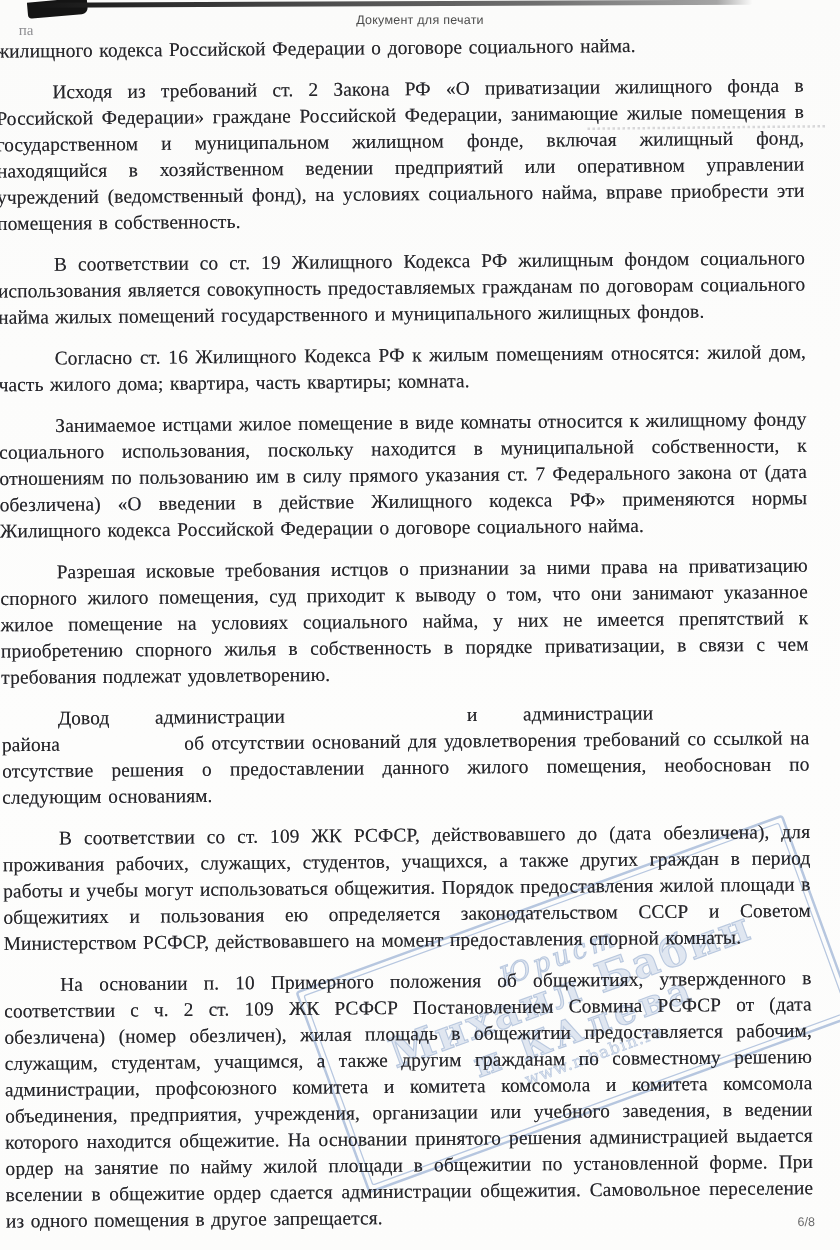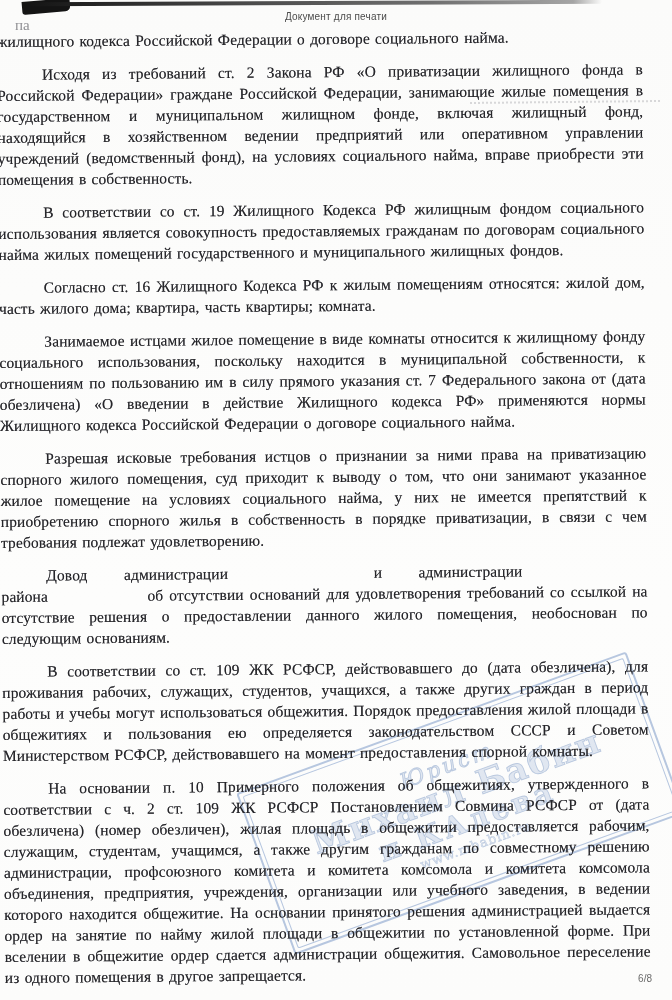--- a/index.html
+++ b/index.html
@@ -19,21 +19,21 @@
   .scan-blob {
     position:absolute; top:0; left:22px; width:48px; height:13px;
     background:#141414; border-radius:0 0 5px 3px; transform:rotate(-5deg);
   }
   .doc-header {
     position:absolute; top:11px; left:0; width:100%; text-align:center;
     font-family:"Liberation Sans", sans-serif; font-size:10px; color:#4c4c4c;
     letter-spacing:0.2px;
   }
   .corner-fragment {
-    position:absolute; top:17px; left:15px; font-size:15px; color:#8f8f93;
+    position:absolute; top:17px; left:15px; font-size:12px; color:#8f8f93;
     filter:blur(0.4px); 
   }
   
   .scan-dots {
     position:absolute; top:101px; left:470px; width:190px; height:0;
     border-top:2px dotted rgba(150,150,155,0.35); transform:rotate(-0.6deg);
   }
   
   .body-text {
     position:absolute; top:31px; left:5px; width:646px;

